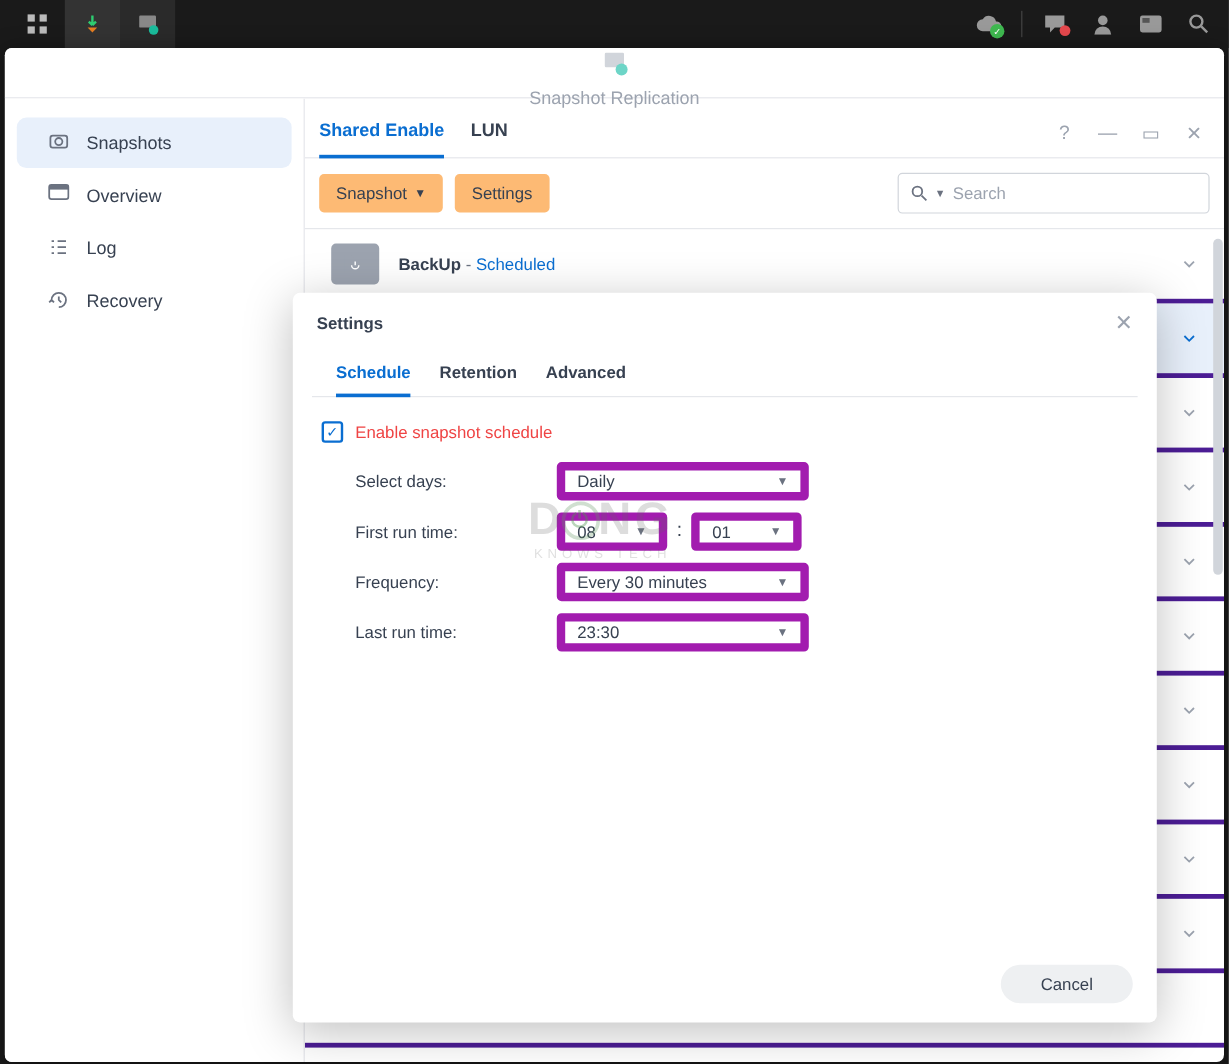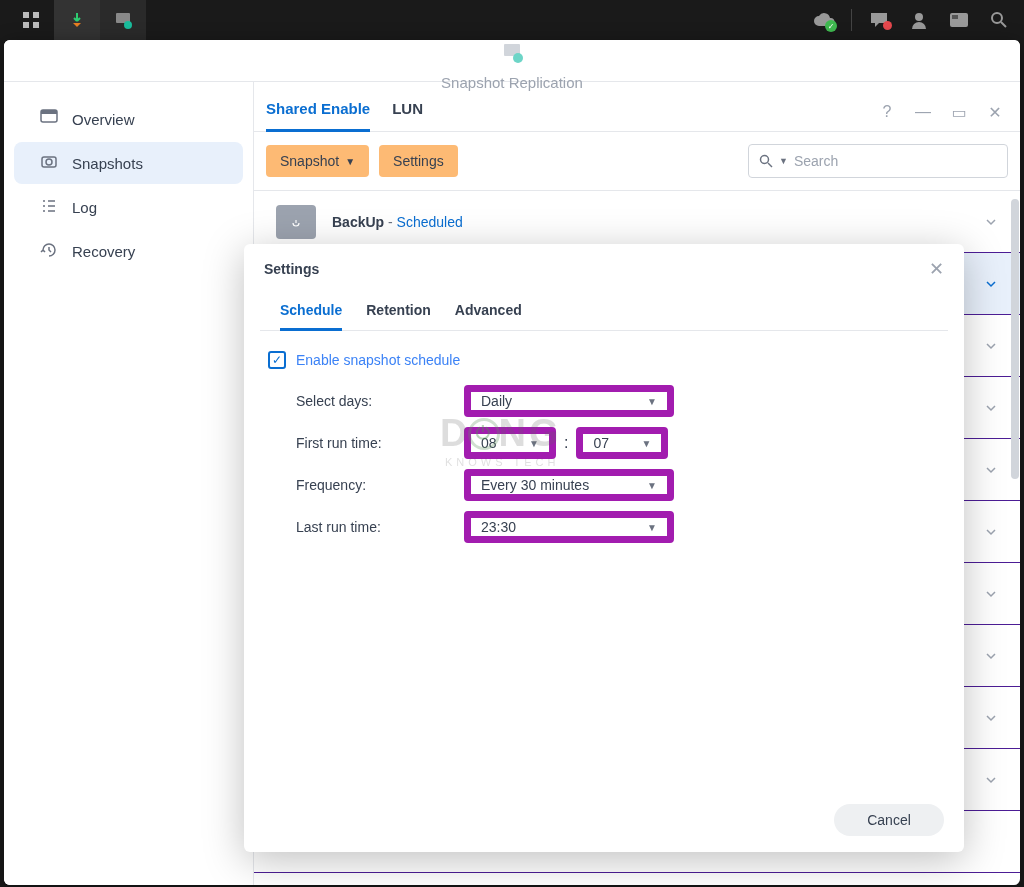--- a/index.html
+++ b/index.html
@@ -41,21 +41,21 @@
 .tab.active::after { content: ""; position: absolute; bottom: -1px; left: 0; right: 0; height: 3px; background: #0a6ed1; }
 
 .toolbar-row { display: flex; align-items: center; padding: 12px; gap: 10px; }
 .btn { background: #fdba74; border: none; border-radius: 4px; padding: 8px 14px; font-size: 14px; color: #374151; cursor: pointer; display: inline-flex; align-items: center; gap: 6px; }
 .btn .caret { font-size: 10px; }
 .search-box { margin-left: auto; width: 260px; height: 34px; border: 1px solid #d1d5db; border-radius: 4px; display: flex; align-items: center; padding: 0 10px; gap: 6px; color: #6b7280; }
 .search-box input { border: none; outline: none; flex: 1; font-size: 14px; color: #374151; }
 .search-box input::placeholder { color: #9ca3af; }
 
 .content-list { border-top: 1px solid #e5e7eb; overflow-y: auto; flex: 1; position: relative; }
-.folder-row { display: flex; align-items: center; padding: 12px 22px; border-bottom: 1px solid #4c1d95; gap: 16px; font-size: 14px; min-height: 62px; }
+.folder-row { display: flex; align-items: center; padding: 12px 22px; border-bottom: 4px solid #4c1d95; gap: 16px; font-size: 14px; min-height: 62px; }
 .folder-row.selected { background: #e8f0fb; }
 .folder-icon { width: 40px; height: 34px; background: #9ca3af; border-radius: 4px; color: #fff; display: flex; align-items: center; justify-content: center; }
 .folder-main { flex: 1; }
 .folder-name { font-weight: 600; color: #374151; }
 .folder-status { color: #0a6ed1; font-weight: 500; }
 .folder-sub { color: #6b7280; font-size: 13px; margin-top: 2px; }
 .folder-chevron { color: #9ca3af; cursor: pointer; }
 
 
 .dialog { position: absolute; top: 244px; left: 244px; width: 720px; height: 608px; background: #fff; border-radius: 6px; box-shadow: 0 8px 40px rgba(0,0,0,0.25); display: flex; flex-direction: column; z-index: 50; }
@@ -166,37 +166,37 @@
       <span class="wc">?</span>
       <span class="wc">—</span>
       <span class="wc">▭</span>
       <span class="wc">✕</span>
     </div>
   </div>
 
   <div class="app-body">
 
     <div class="sidebar">
+      <div class="sidebar-item active">
+        <span class="si-icon">
+            <svg width="18" height="18" viewBox="0 0 18 18">
+              <rect x="2" y="4" width="14" height="10" rx="2" stroke="#6b7280" stroke-width="1.5" fill="none"></rect>
+              <circle cx="9" cy="9" r="3" stroke="#6b7280" stroke-width="1.5" fill="none"></circle>
+            </svg>
+          </span>
+        <span>Snapshots</span>
+      </div>
       <div class="sidebar-item">
         <span class="si-icon">
             <svg width="18" height="18" viewBox="0 0 18 18">
               <rect x="1" y="1" width="16" height="12" rx="2" stroke="#6b7280" stroke-width="1.5" fill="none"></rect>
               <rect x="1" y="1" width="16" height="4" fill="#6b7280"></rect>
             </svg>
           </span>
         <span>Overview</span>
-      </div>
-      <div class="sidebar-item active">
-        <span class="si-icon">
-            <svg width="18" height="18" viewBox="0 0 18 18">
-              <rect x="2" y="4" width="14" height="10" rx="2" stroke="#6b7280" stroke-width="1.5" fill="none"></rect>
-              <circle cx="9" cy="9" r="3" stroke="#6b7280" stroke-width="1.5" fill="none"></circle>
-            </svg>
-          </span>
-        <span>Snapshots</span>
       </div>
       <div class="sidebar-item">
         <span class="si-icon">
             <svg width="18" height="18" viewBox="0 0 18 18">
               <path d="M3 4h2M3 9h2M3 14h2M8 4h7M8 9h7M8 14h7" stroke="#6b7280" stroke-width="1.5"></path>
             </svg>
           </span>
         <span>Log</span>
       </div>
       <div class="sidebar-item">
@@ -344,39 +344,39 @@
     <span class="dialog-close">✕</span>
   </div>
   <div class="dialog-tabs">
     <div class="dtab active">Schedule</div>
     <div class="dtab">Retention</div>
     <div class="dtab">Advanced</div>
   </div>
   <div class="dialog-body">
     <div class="check-row">
       <span class="checkbox">✓</span>
-      <span style="font-size:14px;color:#3b82f6">Enable snapshot schedule</span>
+      <span style="font-size:14px;color:#ef4444">Enable snapshot schedule</span>
     </div>
     <div class="form-row">
       <span class="form-label">Select days:</span>
       <div class="select w210">
         <span>Daily</span>
         <span class="caret">▼</span>
       </div>
     </div>
     <div class="form-row">
       <span class="form-label">First run time:</span>
       <div class="time-group">
         <div class="select w92">
           <span>08</span>
           <span class="caret">▼</span>
         </div>
         <span class="colon">:</span>
         <div class="select w92">
-          <span>07</span>
+          <span>01</span>
           <span class="caret">▼</span>
         </div>
       </div>
     </div>
     <div class="form-row">
       <span class="form-label">Frequency:</span>
       <div class="select w210">
         <span>Every 30 minutes</span>
         <span class="caret">▼</span>
       </div>

